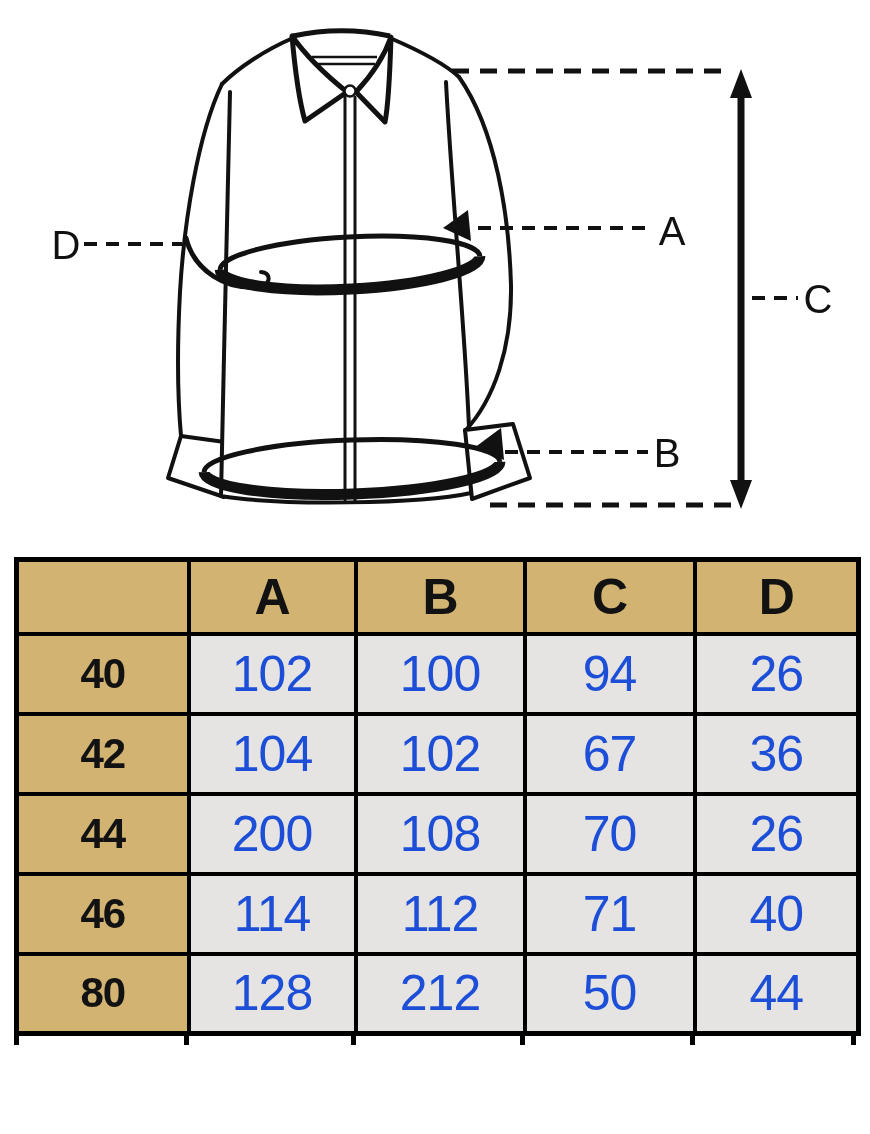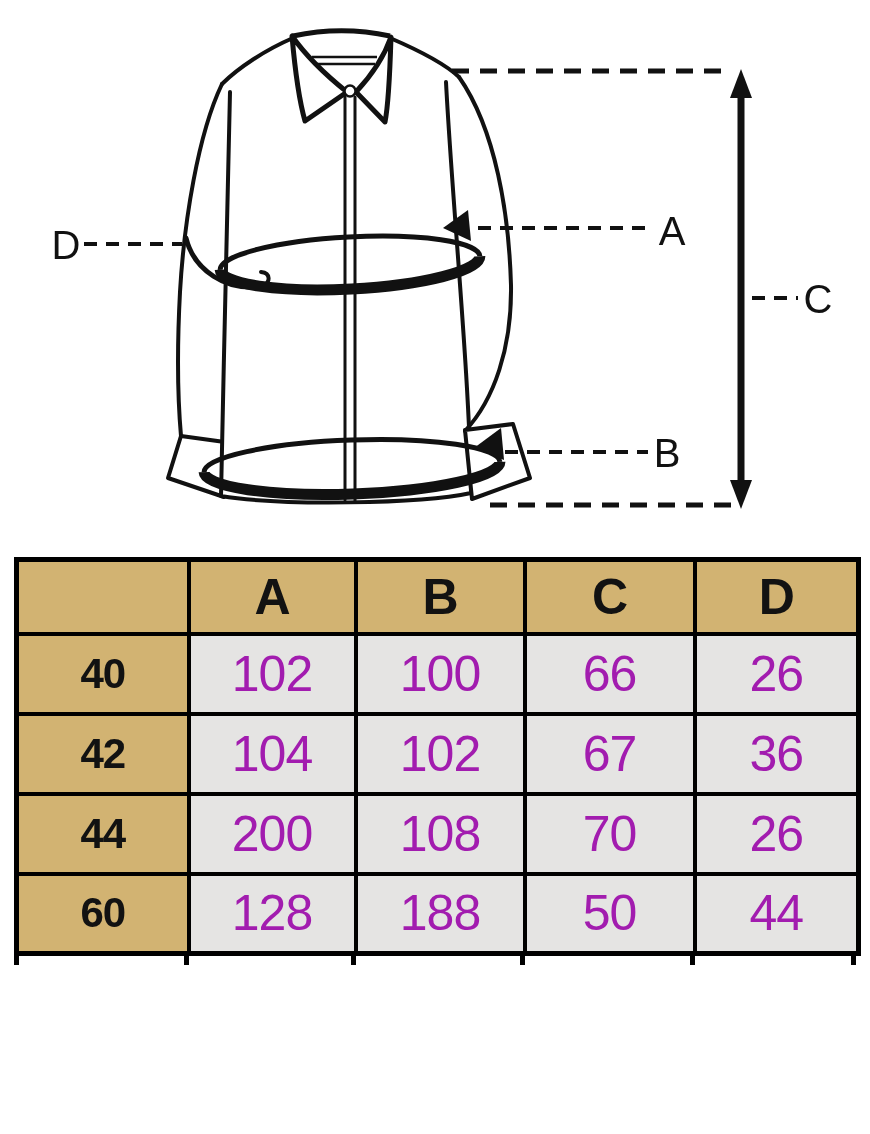--- a/index.html
+++ b/index.html
@@ -38,21 +38,21 @@
   .size-table .size-cell{
     background:#d2b372;
     font-weight:bold;
     font-size:42px;
     color:#121212;
   }
   .size-table .val-cell{
     background:#e5e4e3;
     font-weight:normal;
     font-size:50px;
-    color:#a21caf;
+    color:#1d4ed8;
   }
   .bottom-strip{position:relative;width:870px;height:9px;background:#fff;}
   .bottom-strip .stub{position:absolute;top:0;width:5px;height:9px;background:#000;}
 </style>
 </head>
 <body>
 
 <div class="page">
 
   <div class="diagram-wrap">
@@ -136,41 +136,48 @@
         <th class="hdr"></th>
         <th class="hdr">A</th>
         <th class="hdr">B</th>
         <th class="hdr">C</th>
         <th class="hdr">D</th>
       </tr>
       <tr class="data-row">
         <th class="size-cell">40</th>
         <td class="val-cell">102</td>
         <td class="val-cell">100</td>
-        <td class="val-cell">66</td>
+        <td class="val-cell">94</td>
         <td class="val-cell">26</td>
       </tr>
       <tr class="data-row">
         <th class="size-cell">42</th>
         <td class="val-cell">104</td>
         <td class="val-cell">102</td>
         <td class="val-cell">67</td>
         <td class="val-cell">36</td>
       </tr>
       <tr class="data-row">
         <th class="size-cell">44</th>
         <td class="val-cell">200</td>
         <td class="val-cell">108</td>
         <td class="val-cell">70</td>
         <td class="val-cell">26</td>
       </tr>
       <tr class="data-row">
-        <th class="size-cell">60</th>
+        <th class="size-cell">46</th>
+        <td class="val-cell">114</td>
+        <td class="val-cell">112</td>
+        <td class="val-cell">71</td>
+        <td class="val-cell">40</td>
+      </tr>
+      <tr class="data-row">
+        <th class="size-cell">80</th>
         <td class="val-cell">128</td>
-        <td class="val-cell">188</td>
+        <td class="val-cell">212</td>
         <td class="val-cell">50</td>
         <td class="val-cell">44</td>
       </tr>
     </tbody>
   </table>
 
   <div class="bottom-strip">
     <div class="stub" style="left:14px"></div>
     <div class="stub" style="left:184px"></div>
     <div class="stub" style="left:351px"></div>

